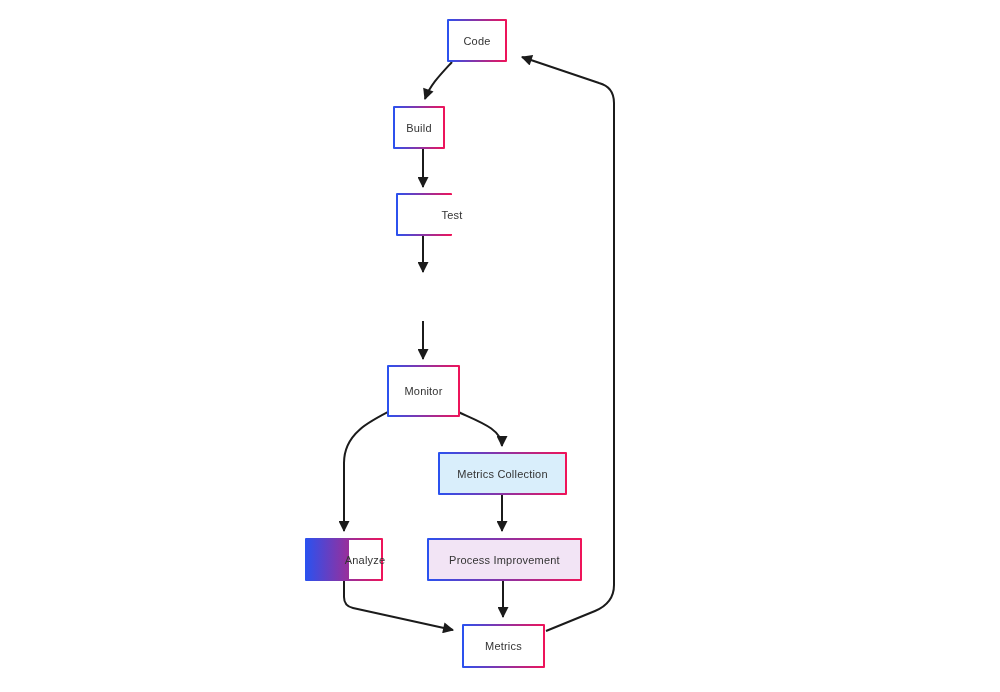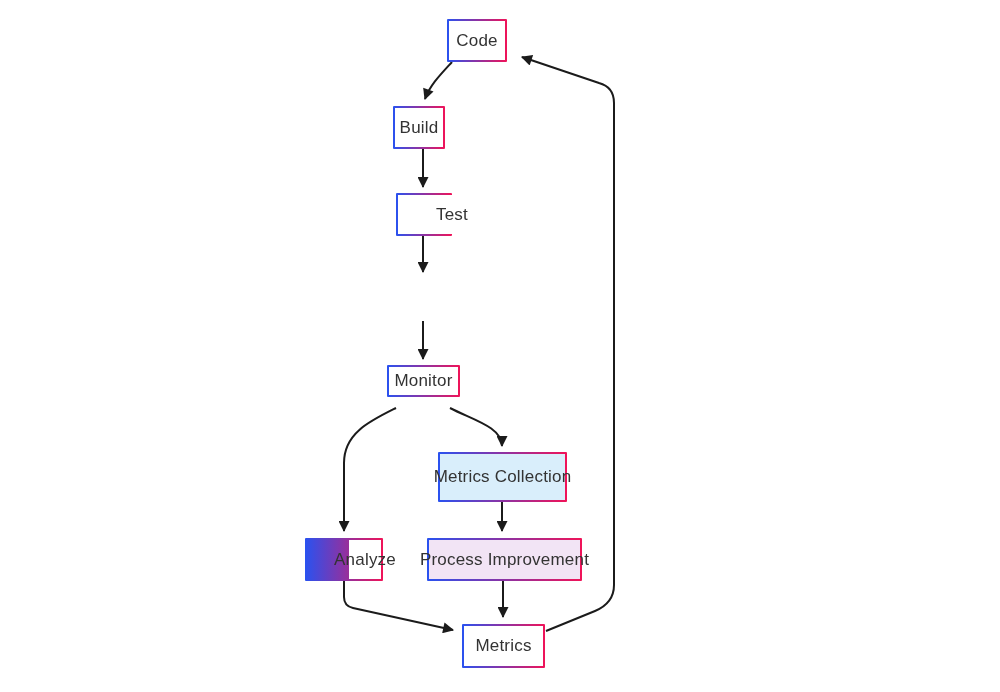--- a/index.html
+++ b/index.html
@@ -33,21 +33,21 @@
     border-radius: 1px;
   }
   .node-inner {
     width: 100%;
     height: 100%;
     display: flex;
     align-items: center;
     justify-content: center;
   }
   .node-label {
-    font-size: 17px;
+    font-size: 11px;
     color: #333333;
     white-space: nowrap;
     letter-spacing: 0.2px;
   }
 </style>
 </head>
 <body>
 
 <div id="canvas">
 
@@ -81,27 +81,27 @@
     </div>
   </div>
 
   <div class="node" style="left: 396px; top: 193px; width: 56px; height: 43px; background: linear-gradient(90deg, rgb(41, 82, 240), rgb(240, 19, 88));">
     <div class="node-inner" style="background: rgb(255, 255, 255); padding-left: 28px;">
       <span class="node-label">Test</span>
     </div>
   </div>
 
 
-  <div class="node" style="left: 387px; top: 365px; width: 73px; height: 32px; background: linear-gradient(90deg, rgb(41, 82, 240), rgb(240, 19, 88));">
+  <div class="node" style="left: 387px; top: 365px; width: 73px; height: 52px; background: linear-gradient(90deg, rgb(41, 82, 240), rgb(240, 19, 88));">
     <div class="node-inner" style="background: rgb(255, 255, 255);">
       <span class="node-label">Monitor</span>
     </div>
   </div>
 
-  <div class="node" style="left: 438px; top: 452px; width: 129px; height: 50px; background: linear-gradient(90deg, rgb(41, 82, 240), rgb(240, 19, 88));">
+  <div class="node" style="left: 438px; top: 452px; width: 129px; height: 43px; background: linear-gradient(90deg, rgb(41, 82, 240), rgb(240, 19, 88));">
     <div class="node-inner" style="background: rgb(217, 238, 251);">
       <span class="node-label">Metrics Collection</span>
     </div>
   </div>
 
   <div class="node" style="left: 305px; top: 538px; width: 78px; height: 43px; background: linear-gradient(90deg, rgb(41, 82, 240), rgb(240, 19, 88)); padding-left: 44px;">
     <div class="node-inner" style="background: rgb(255, 255, 255);">
       <span class="node-label">Analyze</span>
     </div>
   </div>

